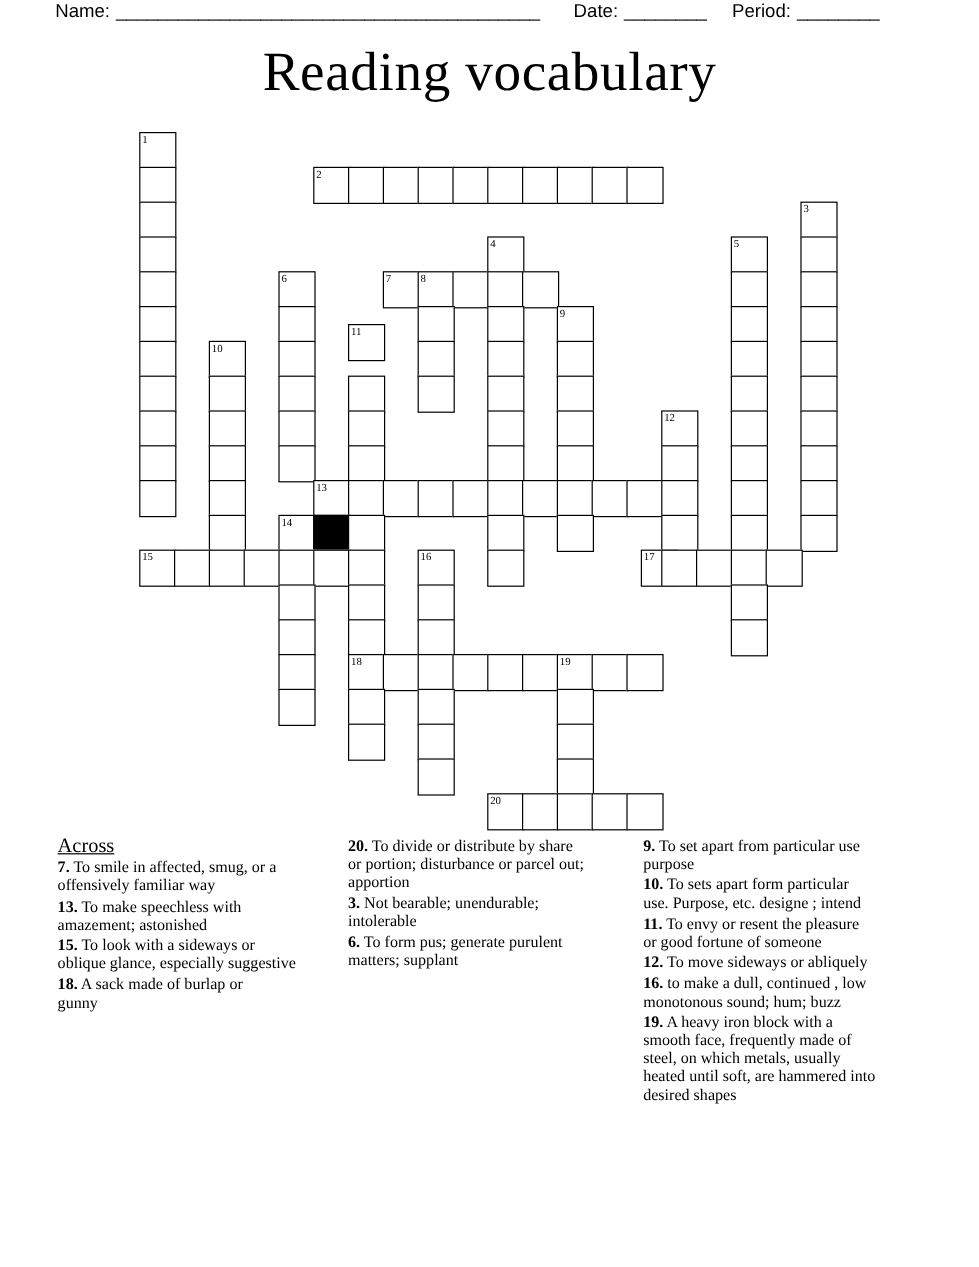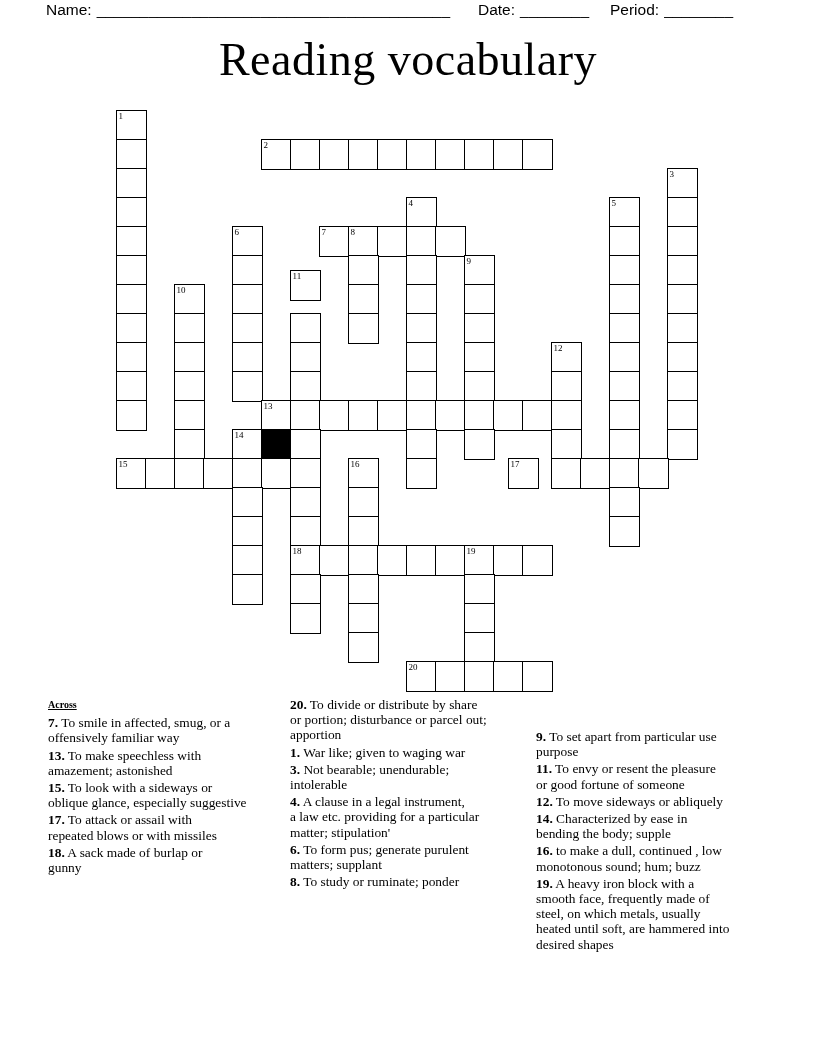--- a/index.html
+++ b/index.html
@@ -30,23 +30,23 @@
   .cell .num {
     position:absolute; top:0px; left:1.5px;
     font:9px "Liberation Serif", serif; line-height:10px;
   }
   .clue-col {
     position:absolute; top:697px;
     font:13.4px/15.2px "Liberation Serif", serif;
   }
   #clue-column-1 { left:48px;  width:240px; }
   #clue-column-2 { left:290px; width:245px; }
-  #clue-column-3 { left:536px; width:258px;margin-top:32px; }
+  #clue-column-3 { left:536px; width:258px; }
   .clue-header {
-    font-weight:bold; text-decoration:underline; font-size:10px;
+    font-weight:normal; text-decoration:underline; font-size:17px;
     margin:0 0 3px 0;
   }
   .clue { white-space:pre-line; margin:0 0 2px 0; }
   .clue-num { font-weight:bold; }
 </style>
 </head>
 <body>
 
 <div class="hdr" id="name-field">
   <span>Name:</span><span class="blank">_________________________________________</span>
@@ -189,21 +189,21 @@
     <div class="cell" style="left: 29px; top: 348px;"></div>
     <div class="cell" style="left: 58px; top: 348px;"></div>
     <div class="cell" style="left: 87px; top: 348px;"></div>
     <div class="cell" style="left: 116px; top: 348px;"></div>
     <div class="cell" style="left: 145px; top: 348px;"></div>
     <div class="cell" style="left: 174px; top: 348px;"></div>
     <div class="cell" style="left: 232px; top: 348px;">
       <span class="num">16</span>
     </div>
     <div class="cell" style="left: 290px; top: 348px;"></div>
-    <div class="cell" style="left: 392px; top: 348px;">
+    <div class="cell" style="left: 418px; top: 348px;">
       <span class="num">17</span>
     </div>
     <div class="cell" style="left: 435px; top: 348px;"></div>
     <div class="cell" style="left: 464px; top: 348px;"></div>
     <div class="cell" style="left: 493px; top: 348px;"></div>
     <div class="cell" style="left: 522px; top: 348px;"></div>
     <div class="cell" style="left: 116px; top: 377px;"></div>
     <div class="cell" style="left: 174px; top: 377px;"></div>
     <div class="cell" style="left: 232px; top: 377px;"></div>
     <div class="cell" style="left: 493px; top: 377px;"></div>
@@ -244,47 +244,40 @@
   </div>
 
 <div class="clue-col" id="clue-column-1">
     <div class="clue-header">Across</div>
     <div class="clue"><b class="clue-num">7.</b><span class="clue-text"> To smile in affected, smug, or a
 offensively familiar way</span></div>
     <div class="clue"><b class="clue-num">13.</b><span class="clue-text"> To make speechless with
 amazement; astonished</span></div>
     <div class="clue"><b class="clue-num">15.</b><span class="clue-text"> To look with a sideways or
 oblique glance, especially suggestive</span></div>
-    <div class="clue"><b class="clue-num">17.</b><span class="clue-text"> To attack or assail with
-repeated blows or with missiles</span></div>
     <div class="clue"><b class="clue-num">18.</b><span class="clue-text"> A sack made of burlap or
 gunny</span></div>
   </div>
 <div class="clue-col" id="clue-column-2">
     <div class="clue"><b class="clue-num">20.</b><span class="clue-text"> To divide or distribute by share
 or portion; disturbance or parcel out;
 apportion</span></div>
-    <div class="clue"><b class="clue-num">1.</b><span class="clue-text"> War like; given to waging war</span></div>
     <div class="clue"><b class="clue-num">3.</b><span class="clue-text"> Not bearable; unendurable;
 intolerable</span></div>
-    <div class="clue"><b class="clue-num">4.</b><span class="clue-text"> A clause in a legal instrument,
-a law etc. providing for a particular
-matter; stipulation'</span></div>
     <div class="clue"><b class="clue-num">6.</b><span class="clue-text"> To form pus; generate purulent
 matters; supplant</span></div>
-    <div class="clue"><b class="clue-num">8.</b><span class="clue-text"> To study or ruminate; ponder</span></div>
   </div>
 <div class="clue-col" id="clue-column-3">
     <div class="clue"><b class="clue-num">9.</b><span class="clue-text"> To set apart from particular use
 purpose</span></div>
+    <div class="clue"><b class="clue-num">10.</b><span class="clue-text"> To sets apart form particular
+use. Purpose, etc. designe ; intend</span></div>
     <div class="clue"><b class="clue-num">11.</b><span class="clue-text"> To envy or resent the pleasure
 or good fortune of someone</span></div>
     <div class="clue"><b class="clue-num">12.</b><span class="clue-text"> To move sideways or abliquely</span></div>
-    <div class="clue"><b class="clue-num">14.</b><span class="clue-text"> Characterized by ease in
-bending the body; supple</span></div>
     <div class="clue"><b class="clue-num">16.</b><span class="clue-text"> to make a dull, continued , low
 monotonous sound; hum; buzz</span></div>
     <div class="clue"><b class="clue-num">19.</b><span class="clue-text"> A heavy iron block with a
 smooth face, frequently made of
 steel, on which metals, usually
 heated until soft, are hammered into
 desired shapes</span></div>
   </div>
 
 </body></html>

